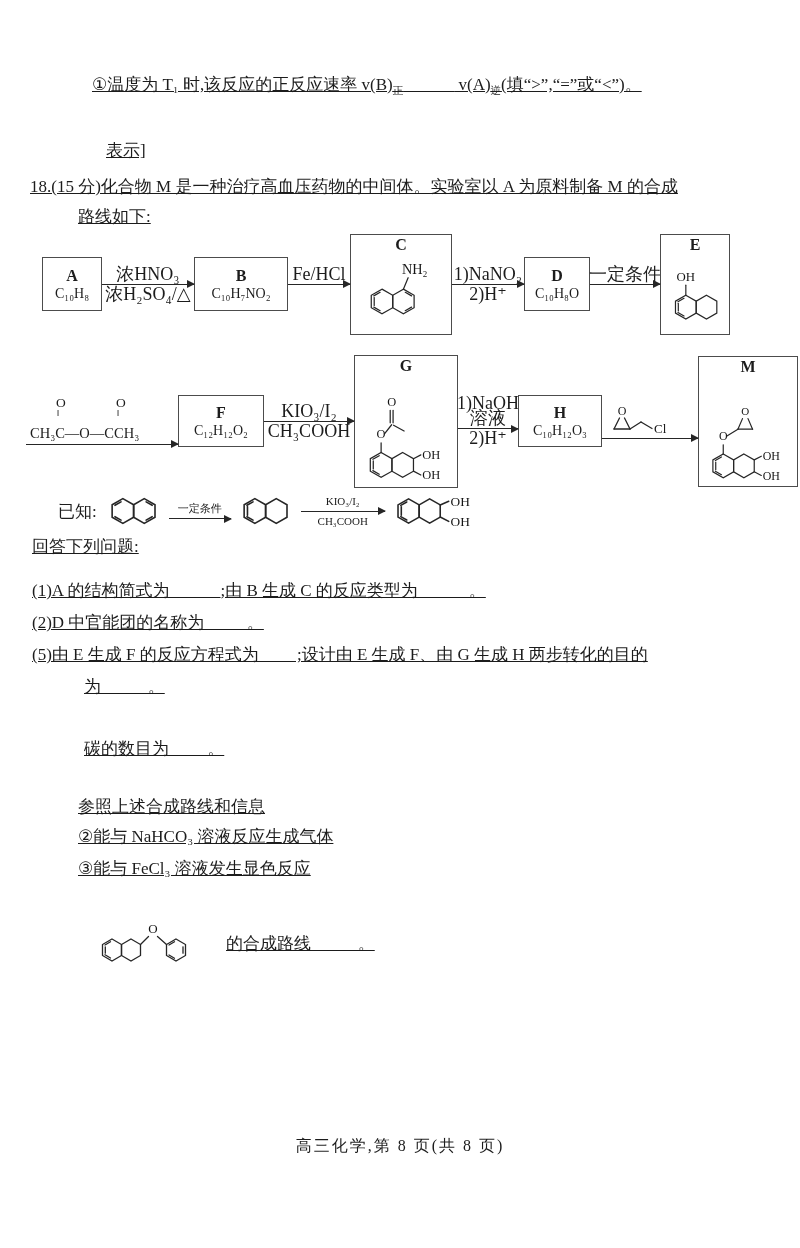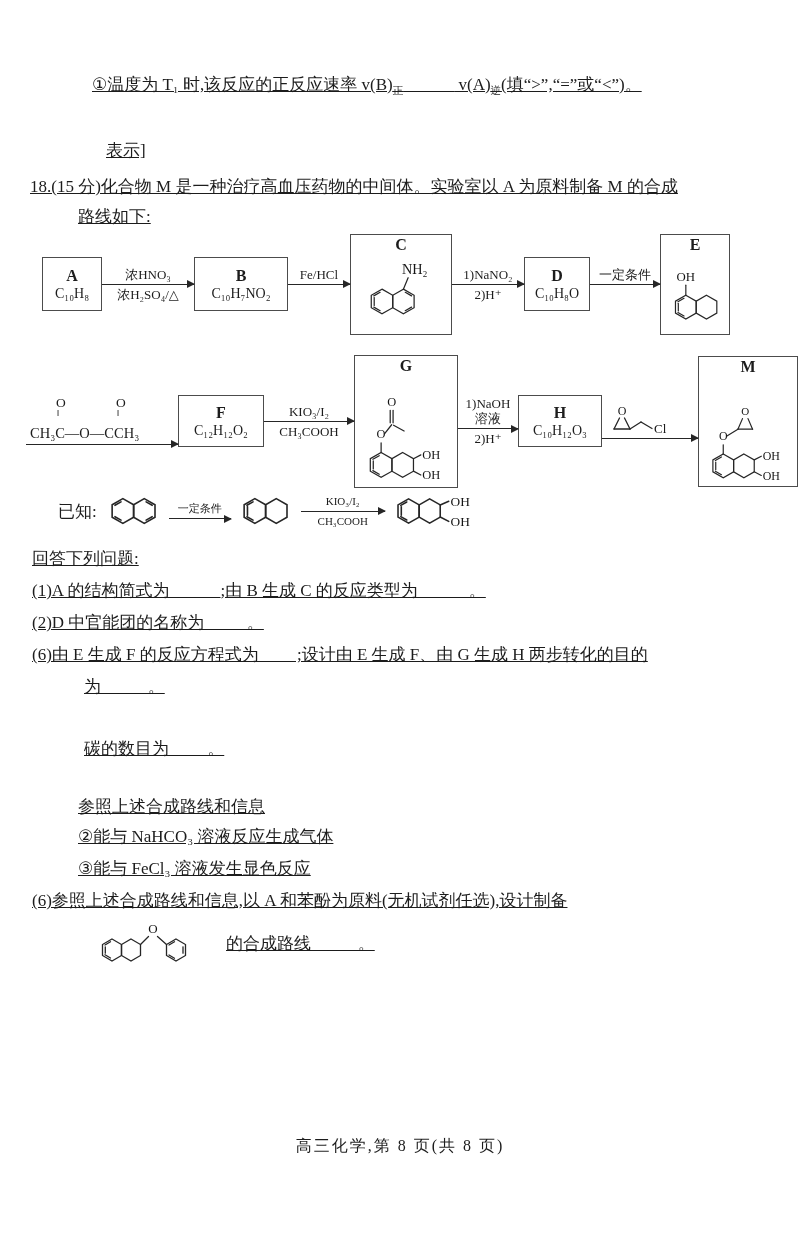--- a/index.html
+++ b/index.html
@@ -13,21 +13,21 @@
   .cn-sub{font-size:10.5px;}
   
   .cbox{border:1.2px solid #4c4c4c;background:#fff;display:flex;flex-direction:column;
         align-items:center;justify-content:center;flex:none;}
   .cbox.tall{justify-content:flex-start;padding-top:1px;}
   .cbox-label{font-weight:bold;font-size:16px;line-height:18px;}
   .cbox-formula{font-size:14px;line-height:17px;white-space:nowrap;}
   
   .scheme-row{position:absolute;display:flex;align-items:center;}
   .rarrow{display:flex;flex-direction:column;align-items:center;justify-content:center;flex:none;}
-  .rarrow-top,.rarrow-bottom{font-size:13px;line-height:15px;min-height:15px;white-space:nowrap;text-align:center;}
+  .rarrow-top,.rarrow-bottom{font-size:18px;line-height:15px;min-height:15px;white-space:nowrap;text-align:center;}
   .rarrow-line{position:relative;width:100%;height:0;border-top:1.4px solid #262626;margin:2px 0;}
   .rarrow-head{position:absolute;right:-1px;top:-4.5px;width:0;height:0;
       border-left:8px solid #262626;border-top:4px solid transparent;border-bottom:4px solid transparent;}
   
   .lead-arrow{display:flex;flex-direction:column;align-items:center;justify-content:flex-end;flex:none;}
   .anhydride{position:relative;width:100%;height:46px;}
   .anh-o{position:absolute;top:0;font-size:13.5px;line-height:14px;}
   .anh-db{position:absolute;top:12px;font-size:9px;line-height:10px;}
   .anh-chain{position:absolute;bottom:0;left:4px;font-size:14.5px;white-space:nowrap;}
   
@@ -249,30 +249,29 @@
       <line x1="10.5" y1="10.6" x2="5.6" y2="13.4"></line>
       <line x1="5.6" y1="22.6" x2="10.5" y2="25.4"></line>
       <line x1="6" y1="14.5" x2="6" y2="21.5"></line>
       <line x1="38" y1="13" x2="45" y2="10"></line>
       <text x="46.5" y="13.5" font-size="11">OH</text>
       <line x1="38" y1="23" x2="45" y2="26.5"></line>
       <text x="46.5" y="30.5" font-size="11">OH</text>
     </svg>
   </div>
 
-  <div class="line" style="top:548px;left:32px">回答下列问题:</div>
+  <div class="line" style="top:536px;left:32px">回答下列问题:</div>
   <div class="line" style="top:580px;left:32px">(1)A 的结构简式为______;由 B 生成 C 的反应类型为______。</div>
   <div class="line" style="top:612px;left:32px">(2)D 中官能团的名称为_____。</div>
-  <div class="line" style="top:644px;left:32px">(6)由 E 生成 F 的反应方程式为____ ;设计由 E 生成 F、由 G 生成 H 两步转化的目的</div>
+  <div class="line" style="top:644px;left:32px">(5)由 E 生成 F 的反应方程式为____ ;设计由 E 生成 F、由 G 生成 H 两步转化的目的</div>
   <div class="line" style="top:676px;left:84px">为_____ 。</div>
   <div class="line" style="top:738px;left:84px">碳的数目为___ _。</div>
   <div class="line" style="top:796px;left:78px">参照上述合成路线和信息</div>
   <div class="line" style="top:826px;left:78px">②能与 NaHCO₃ 溶液反应生成气体</div>
   <div class="line" style="top:858px;left:78px">③能与 FeCl₃ 溶液发生显色反应</div>
-  <div class="line" style="top:890px;left:32px">(6)参照上述合成路线和信息,以 A 和苯酚为原料(无机试剂任选),设计制备</div>
 
   <div class="q6-row" style="top:916px;left:96px">
     <svg width="126" height="56" viewBox="0 0 126 56">
       <polygon points="16,23 25.5,28.5 25.5,39.5 16,45 6.5,39.5 6.5,28.5"></polygon>
       <polygon points="35,23 44.5,28.5 44.5,39.5 35,45 25.5,39.5 25.5,28.5"></polygon>
       <line x1="14.5" y1="25.8" x2="9" y2="29"></line>
       <line x1="9.3" y1="30.8" x2="9.3" y2="37.2"></line>
       <line x1="9" y1="38.8" x2="14.5" y2="42"></line>
       <line x1="44.5" y1="28.5" x2="52.5" y2="20.5"></line>
       <text x="57" y="17" font-size="13" text-anchor="middle">O</text>

